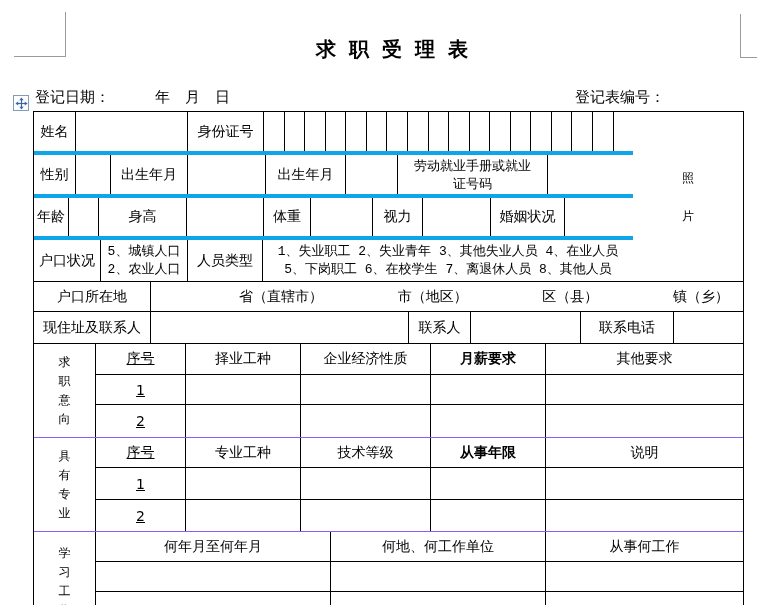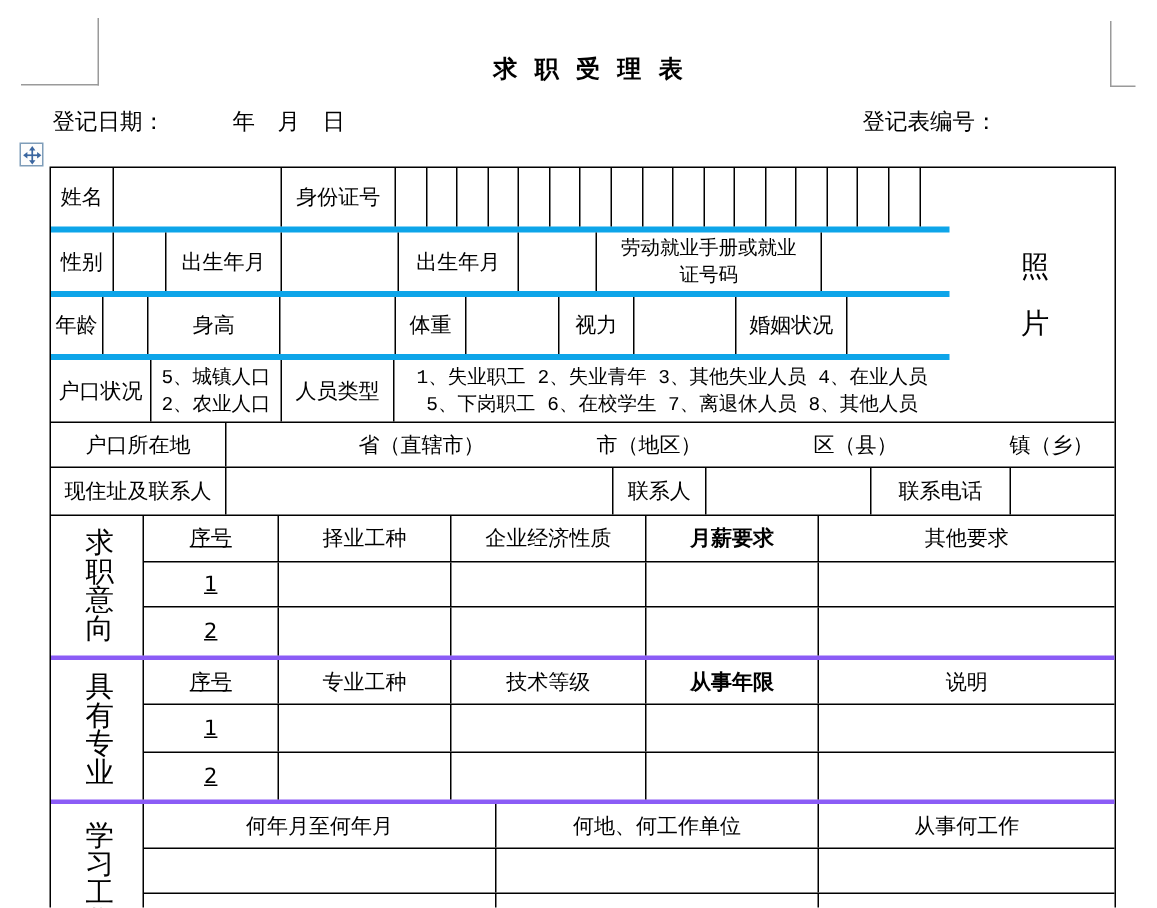--- a/index.html
+++ b/index.html
@@ -11,23 +11,23 @@
   }
   
   .mark { position: absolute; }
   .mark-tl { left: 14px; top: 12px; width: 52px; height: 45px;
              border-right: 1px solid #9a9a9a; border-bottom: 1px solid #9a9a9a; }
   .mark-tr { left: 740px; top: 14px; width: 17px; height: 44px;
              border-left: 1px solid #9a9a9a; border-bottom: 1px solid #9a9a9a; }
 
   .doc-title {
     position: absolute; left: 0; top: 36px; width: 100%;
-    text-align: center; font-size: 16px; font-weight: bold; letter-spacing: 3px; padding-left: 16px;
-  }
-  .topline { position: absolute; top: 72px; font-size: 15px; }
+    text-align: center; font-size: 20px; font-weight: bold; letter-spacing: 3px; padding-left: 16px;
+  }
+  .topline { position: absolute; top: 88px; font-size: 15px; }
   .reg-date { left: 35px; }
   .reg-no { left: 575px; }
 
   .table-handle {
     position: absolute; left: 13px; top: 95px; width: 16px; height: 16px;
     border: 1px solid #7f9db9; background: #fdfdfd;
     display: flex; align-items: center; justify-content: center;
   }
 
   .form-table {
@@ -53,30 +53,30 @@
   .r4 { height: 41px; font-family: Liberation Mono, monospace; }
   .idwrap { flex: 1; display: flex; }
   .idc { flex: 1; border-right: 1px solid #000; }
   .idc.last { border-right: none; }
 
   .photo-cell {
     width: 110px; display: flex; align-items: center; justify-content: center;
   }
   .vtext {
     width: 15px; word-break: break-all; text-align: center;
-    line-height: 19px; font-size: 19px;
+    line-height: 19px; font-size: 12px;
   }
   .photo-cell .vtext { line-height: 38px; }
 
   .r5 { height: 30px; }
   .r6 { height: 32px; }
   .r5-content { flex: 1; display: flex; align-items: center;
     justify-content: space-between; padding: 0 14px 0 88px; border-right: none; }
 
-  .section { display: flex; border-bottom: 3px solid #8b5cf6; }
+  .section { display: flex; border-bottom: 1px solid #8b5cf6; }
   .section:last-child { border-bottom: none; }
   .vlabel-cell { width: 62px; border-right: 1px solid #000;
     display: flex; align-items: center; justify-content: center; }
   .section-body { width: 647px; }
   .section-body .row:last-child { border-bottom: none; }
 
   .w-seq { width: 90px; text-decoration: underline; }
   .w-a { width: 115px; }
   .w-b { width: 130px; }
   .w-c { width: 115px; font-weight: bold; }

